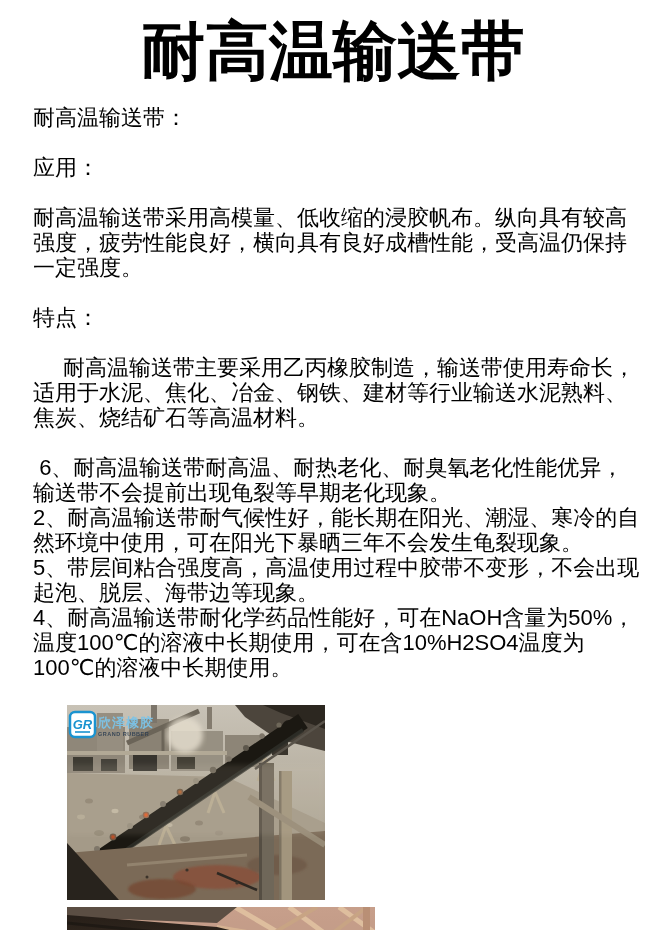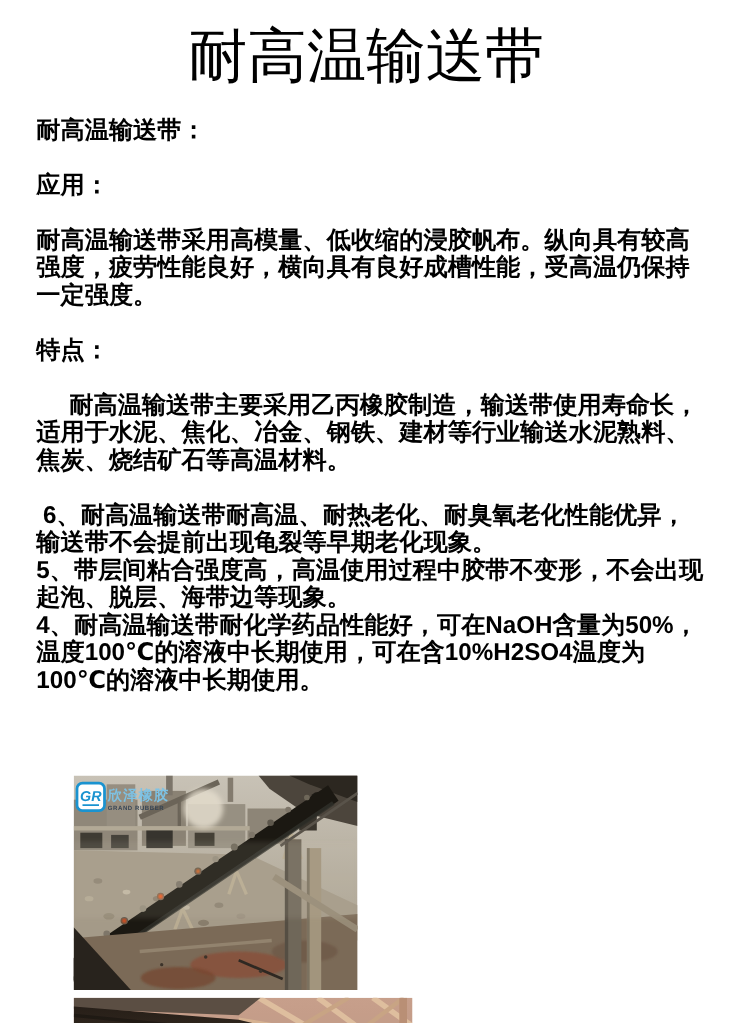--- a/index.html
+++ b/index.html
@@ -7,33 +7,33 @@
     position: relative;
     width: 666px;
     height: 930px;
     background: #ffffff;
     overflow: hidden;
     font-family: "Liberation Sans", "DejaVu Sans", sans-serif;
     color: #000000;
   }
   .title {
     margin: 14px 0 0 0;
-    font-size: 54px;
+    font-size: 64px;
     line-height: 74px;
-    font-weight: normal;
+    font-weight: bold;
     text-align: center;
     color: #000000;
   }
   .content {
     margin: 17px 26px 0 33px;
     font-size: 22px;
     line-height: 25px;
     color: #000000;
   }
-  .content .para { margin: 0 0 25px 0; font-weight: bold; }
+  .content .para { margin: 0 0 25px 0; }
   .para.indent { text-indent: 30px; }
   .features p { margin: 0; white-space: pre-wrap; }
   .photos {
     position: absolute;
     left: 67px;
     top: 705px;
     display: flex;
     gap: 7px;
     flex-direction: column;
   }
@@ -48,20 +48,21 @@
   <h1 class="title">耐高温输送带</h1>
 
   <div class="content">
     <p class="para">耐高温输送带：</p>
     <p class="para">应用：</p>
     <p class="para">耐高温输送带采用高模量、低收缩的浸胶帆布。纵向具有较高强度，疲劳性能良好，横向具有良好成槽性能，受高温仍保持一定强度。</p>
     <p class="para">特点：</p>
     <p class="para indent">耐高温输送带主要采用乙丙橡胶制造，输送带使用寿命长，适用于水泥、焦化、冶金、钢铁、建材等行业输送水泥熟料、焦炭、烧结矿石等高温材料。</p>
     <div class="para features">
       <p> 6、耐高温输送带耐高温、耐热老化、耐臭氧老化性能优异，输送带不会提前出现龟裂等早期老化现象。</p>
+      <p>2、耐高温输送带耐气候性好，能长期在阳光、潮湿、寒冷的自然环境中使用，可在阳光下暴晒三年不会发生龟裂现象。</p>
       <p>5、带层间粘合强度高，高温使用过程中胶带不变形，不会出现起泡、脱层、海带边等现象。</p>
       <p>4、耐高温输送带耐化学药品性能好，可在NaOH含量为50%，温度100℃的溶液中长期使用，可在含10%H2SO4温度为100℃的溶液中长期使用。</p>
     </div>
   </div>
 
   <div class="photos">
 
     <figure class="photo">
       <svg width="258" height="195" viewBox="0 0 258 195">
         <defs>

